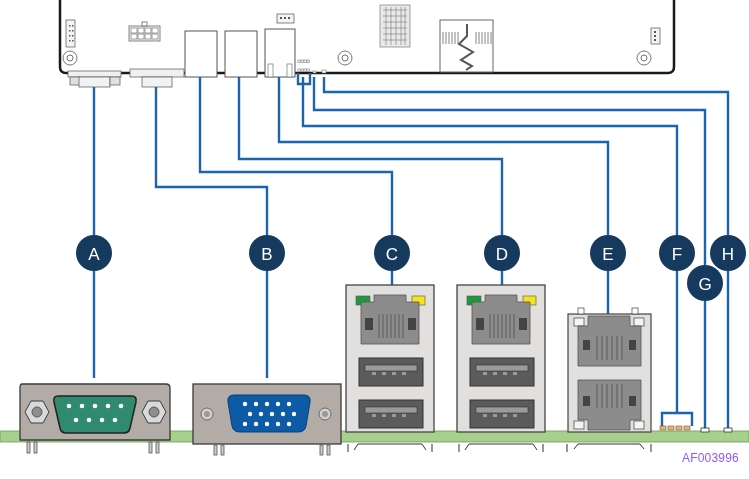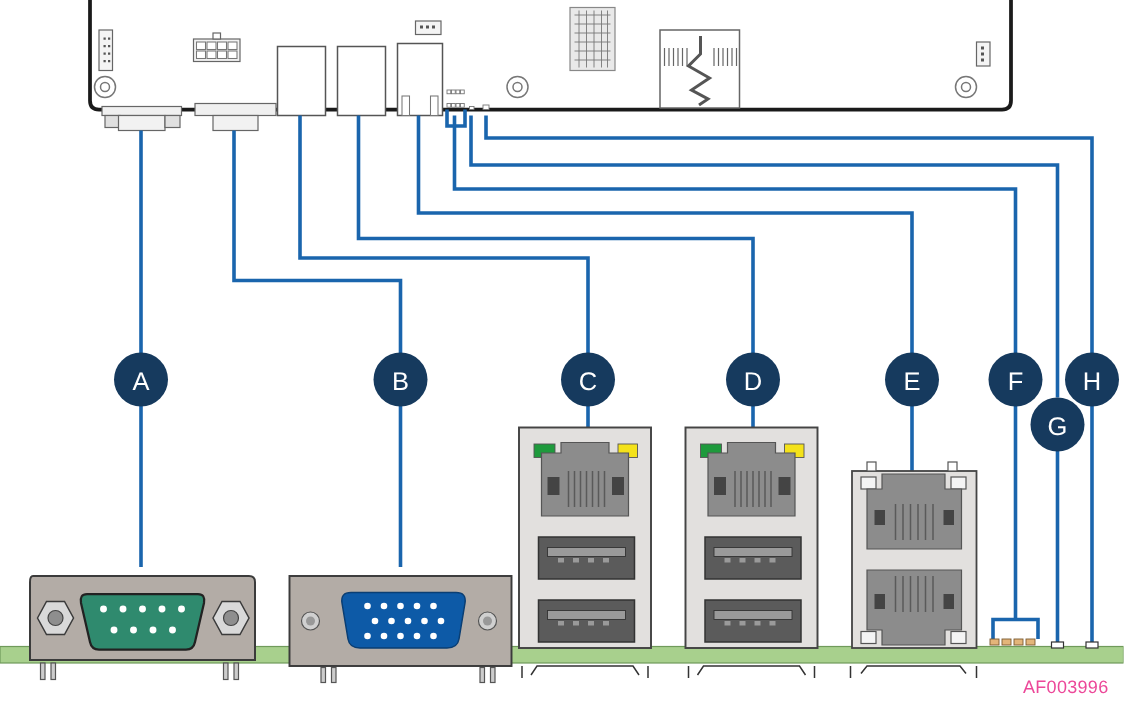--- a/index.html
+++ b/index.html
@@ -1,18 +1,18 @@
 <!DOCTYPE html>
 <html><head>
 <meta charset="utf-8">
 <style>
   html, body { margin: 0; padding: 0; background: #ffffff; }
   body { width: 749px; height: 479px; position: relative; overflow: hidden; font-family: "Liberation Sans", sans-serif; }
   #stage { position: absolute; left: 0; top: 0; width: 749px; height: 479px; }
-  .figid { position: absolute; right: 10px; bottom: 14px; font-size: 12px; color: #ec4899; letter-spacing: 0.2px; }
+  .figid { position: absolute; right: 10px; bottom: 14px; font-size: 12px; color: #8b5cf6; letter-spacing: 0.2px; }
   .lbl-text { font-family: "Liberation Sans", sans-serif; font-size: 17px; fill: #ffffff; font-weight: normal; }
 </style>
 </head>
 <body>
 
 <div id="stage">
 <svg id="svg" width="749" height="479" viewBox="0 0 749 479" xmlns="http://www.w3.org/2000/svg">
 
   <g>
     <path d="M60,0 L60,67 Q60,73 66,73 L668,73 Q674,73 674,67 L674,0" fill="#fff" stroke="#1a1a1a" stroke-width="2.5"></path>

